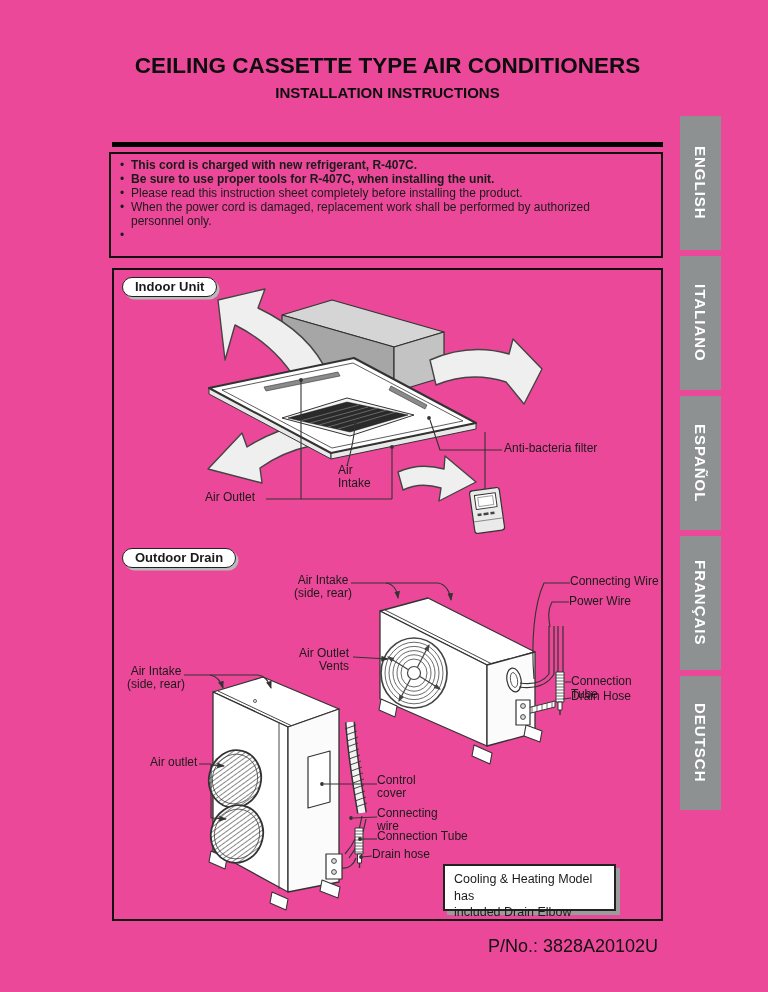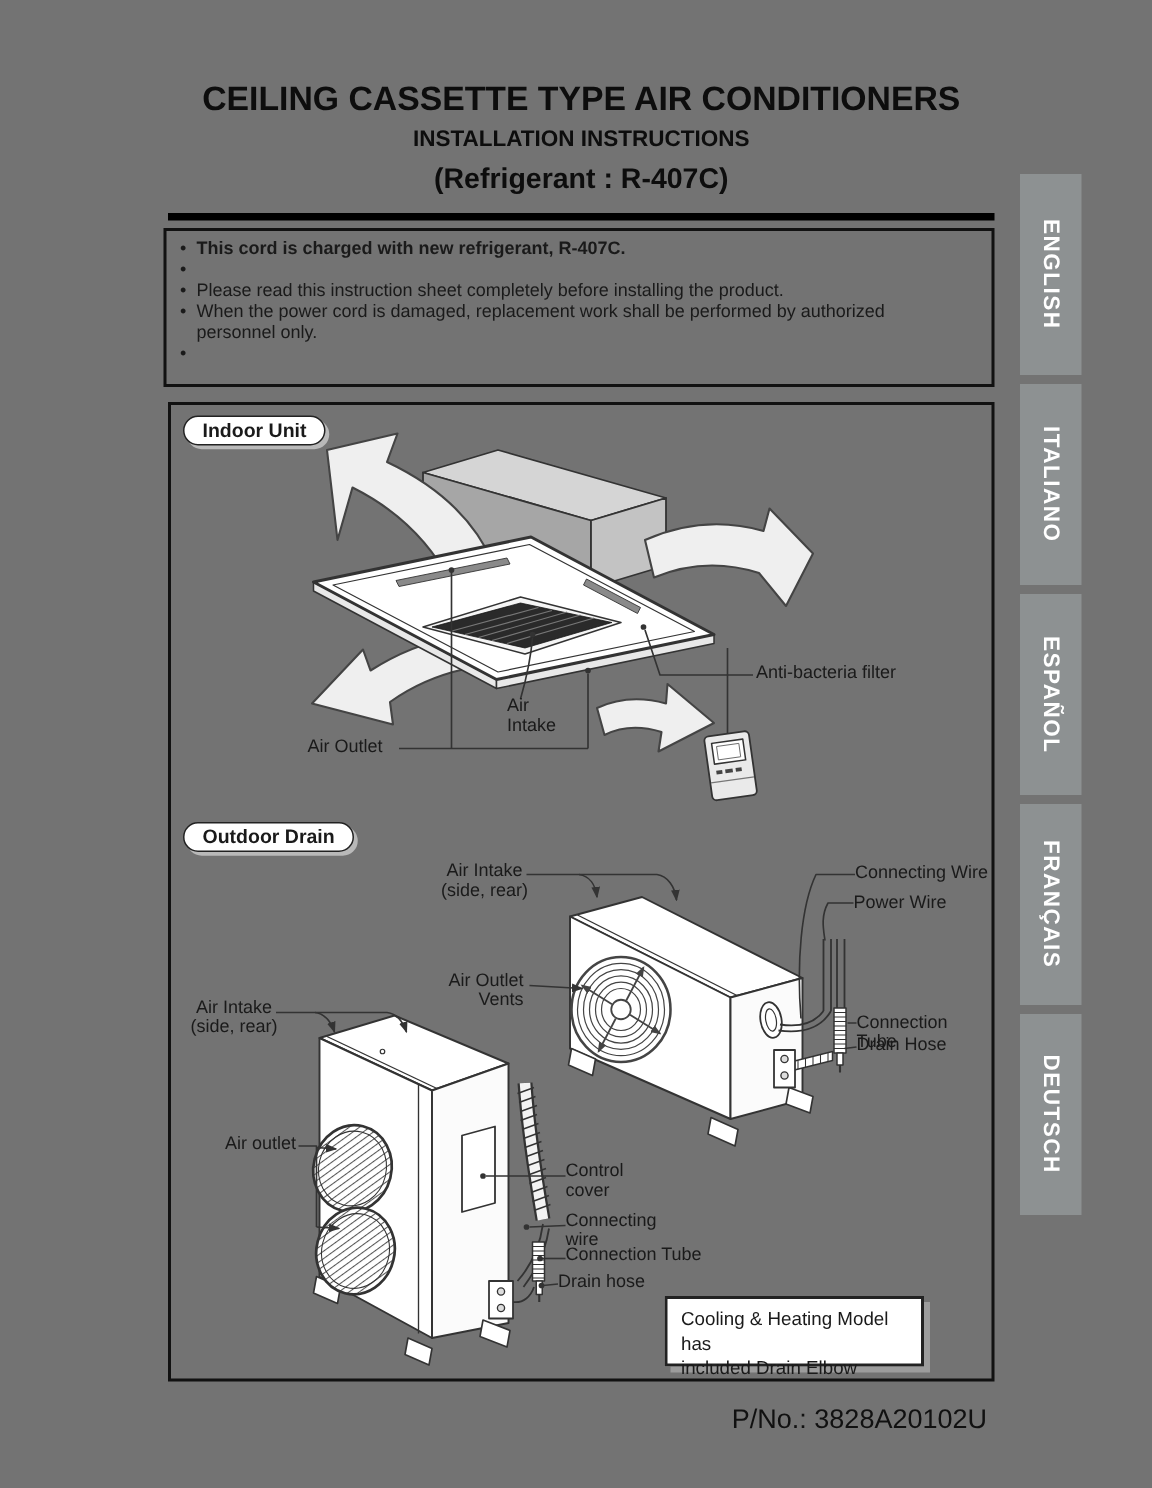--- a/index.html
+++ b/index.html
@@ -1,16 +1,16 @@
 <!DOCTYPE html>
 <html><head>
 <meta charset="utf-8">
 <style>
   html,body{margin:0;padding:0;background:#e9e9e9}
-  .page{position:relative;width:768px;height:992px;background:#737373;
+  .page{position:relative;width:768px;height:992px;background:#ec4899;
         font-family:"Liberation Sans", sans-serif;color:#1a1a1a;overflow:hidden;margin:0 auto}
 
   
   .title-block{position:absolute;left:112px;top:53px;width:551px;text-align:center;
                font-weight:bold;color:#0d0d0d}
   .t1{font-size:22.5px;line-height:26px;white-space:nowrap}
   .t2{font-size:15px;line-height:28px}
   .t3{font-size:19px;line-height:25px}
   .title-rule{position:absolute;left:112px;top:142px;width:551px;height:5px;background:#000}
 
@@ -48,32 +48,32 @@
   .footer-pn{position:absolute;top:936px;right:110px;font-size:18px;color:#111}
 </style>
 </head>
 <body>
 
 <div class="page">
 
   <div class="title-block">
     <div class="t1">CEILING CASSETTE TYPE AIR CONDITIONERS</div>
     <div class="t2">INSTALLATION INSTRUCTIONS</div>
-    <div class="t3">(Refrigerant : R-407C)</div>
   </div>
   <div class="title-rule"></div>
 
   <div class="warning-box">
     <ul>
       <li>
           <span class="blt">•</span>
           <span class="witem wbold">This cord is charged with new refrigerant, R-407C.</span>
         </li>
       <li>
           <span class="blt">•</span>
+          <span class="witem wbold">Be sure to use proper tools for R-407C, when installing the unit.</span>
         </li>
       <li>
           <span class="blt">•</span>
           <span class="witem">Please read this instruction sheet completely before installing the product.</span>
         </li>
       <li>
           <span class="blt">•</span>
           <span class="witem">When the power cord is damaged, replacement work shall be performed by authorized
 personnel only.</span>
         </li>

